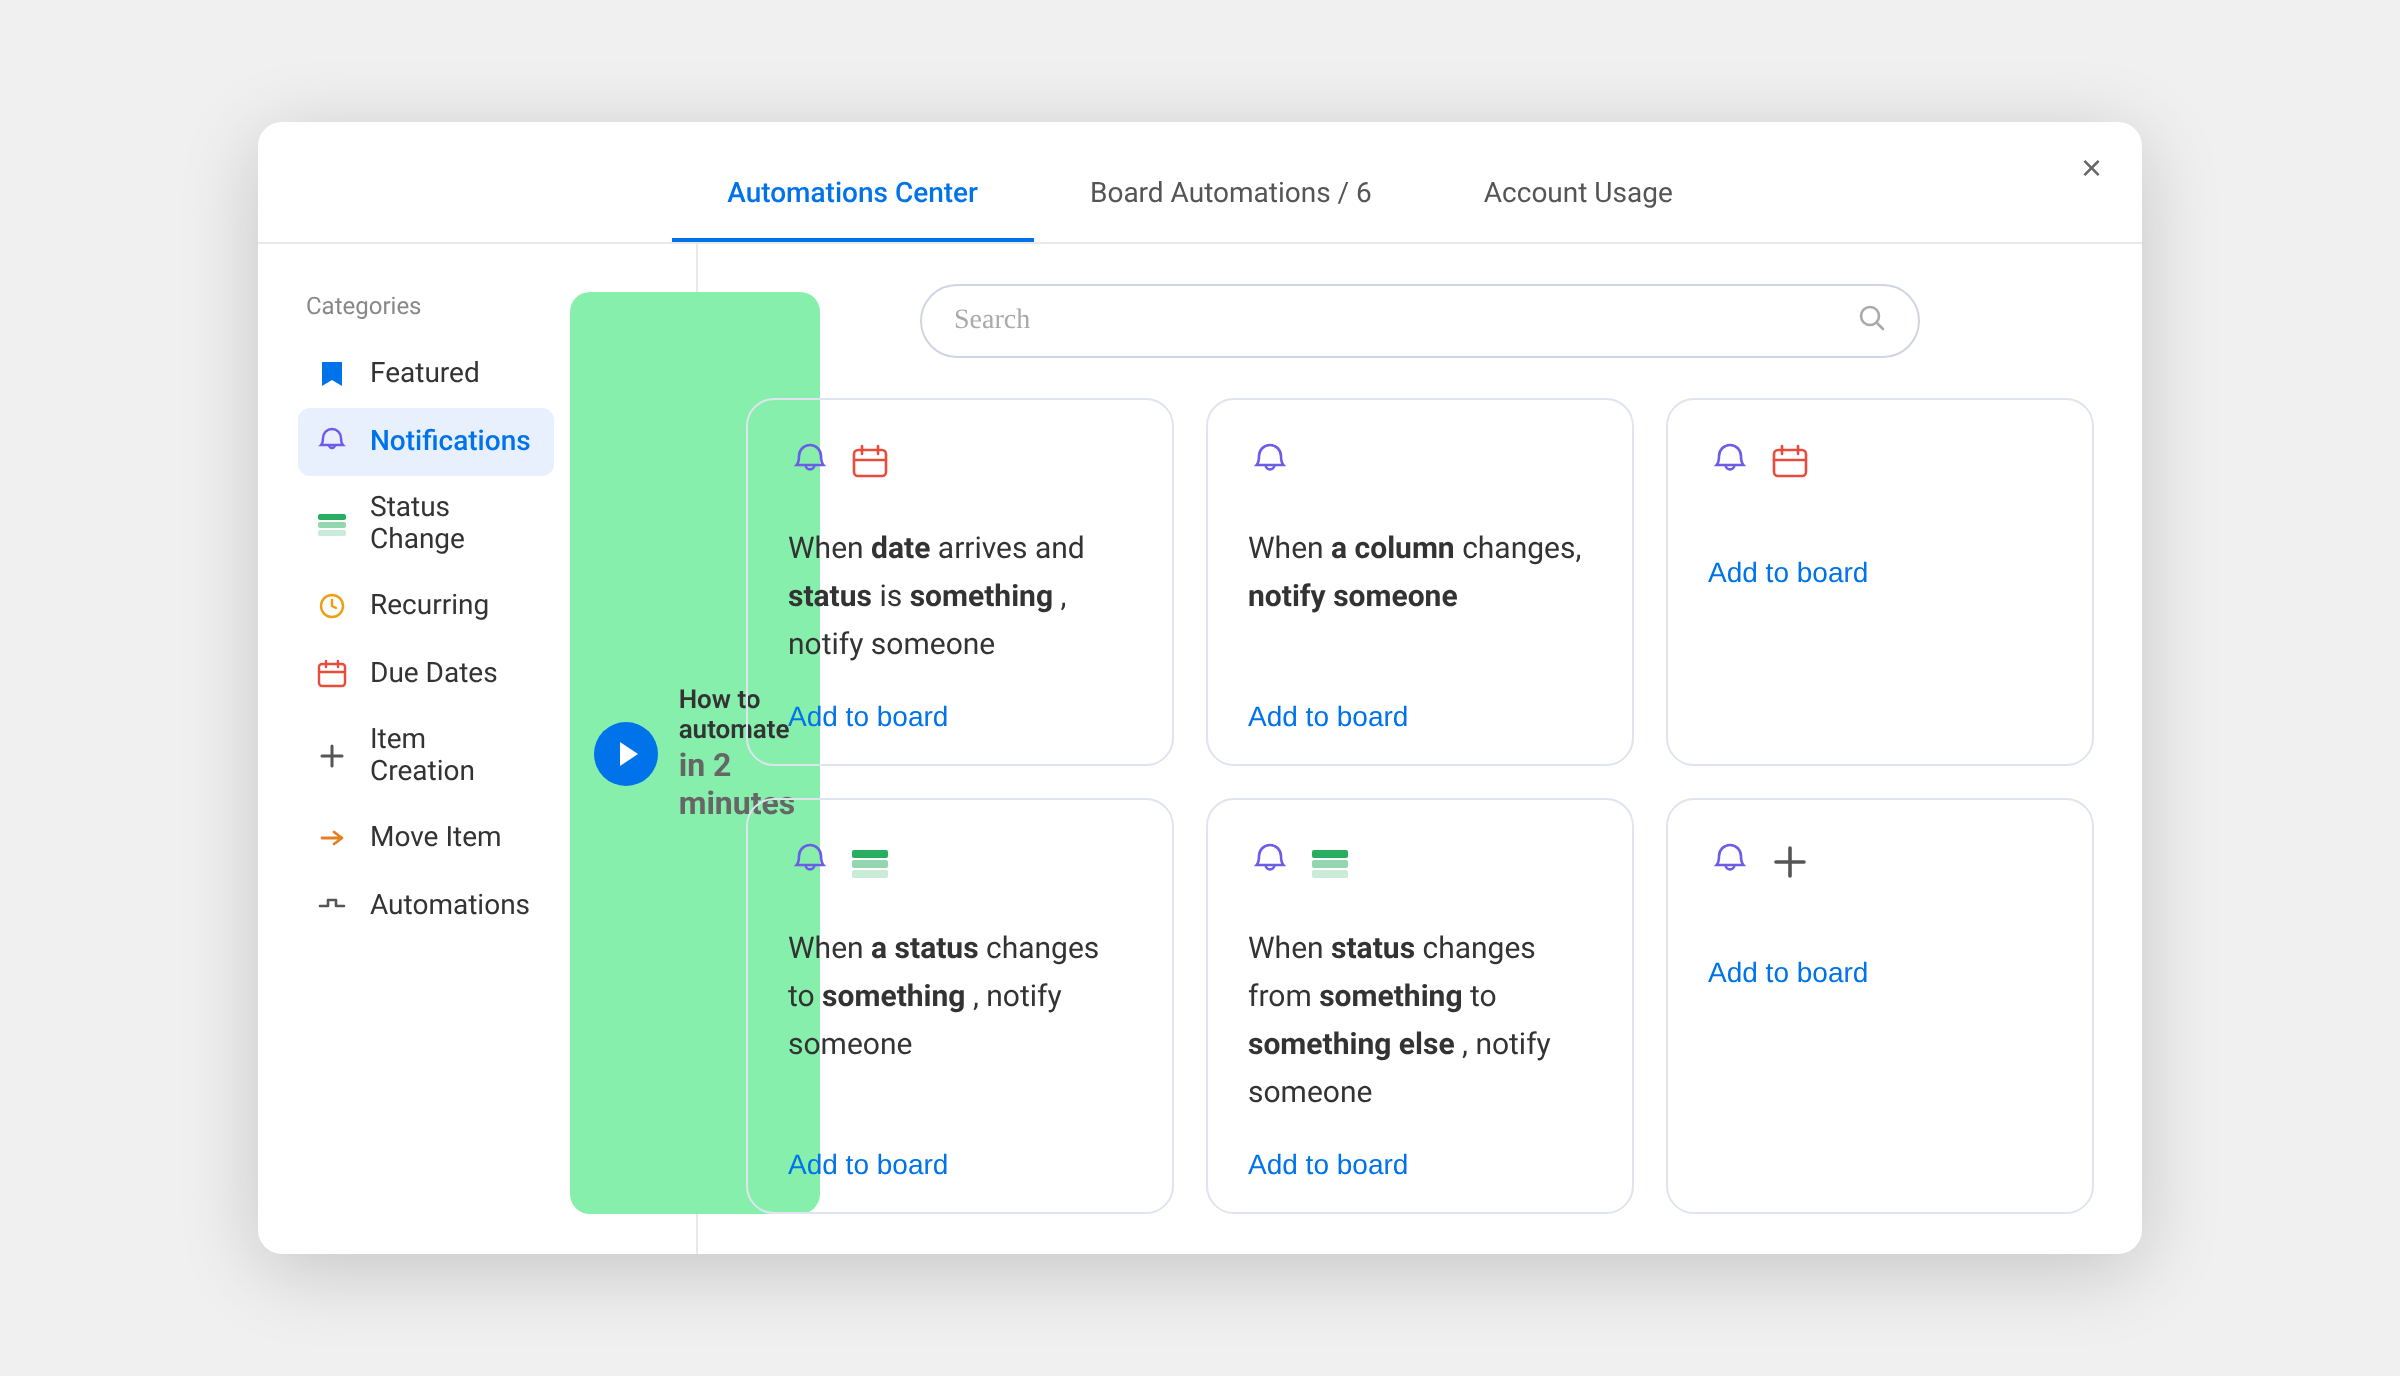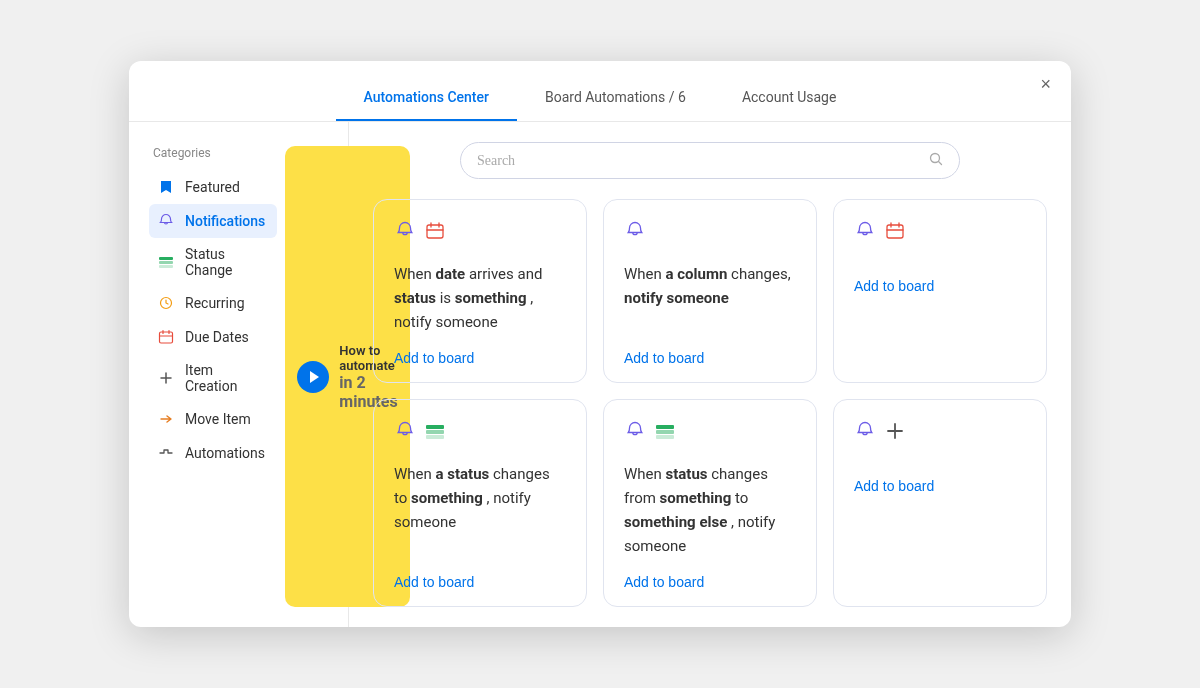--- a/index.html
+++ b/index.html
@@ -79,21 +79,21 @@
       font-size: 14px;
       color: #333;
       margin-right: 8px;
     }
     .sidebar-item.active { background: #e8f0fe; color: #0073ea; font-weight: 500; }
     .sidebar-item .icon { width: 18px; height: 18px; display: flex; align-items: center; justify-content: center; flex-shrink: 0; }
     .how-to {
       display: flex;
       align-items: center;
       gap: 10px;
-      background: #fde047;
+      background: #86efac;
       border-radius: 10px;
       padding: 10px 12px;
       cursor: pointer;
       margin-right: 8px;
     }
     .play-btn {
       width: 32px;
       height: 32px;
       border-radius: 50%;
       background: #0073ea;

